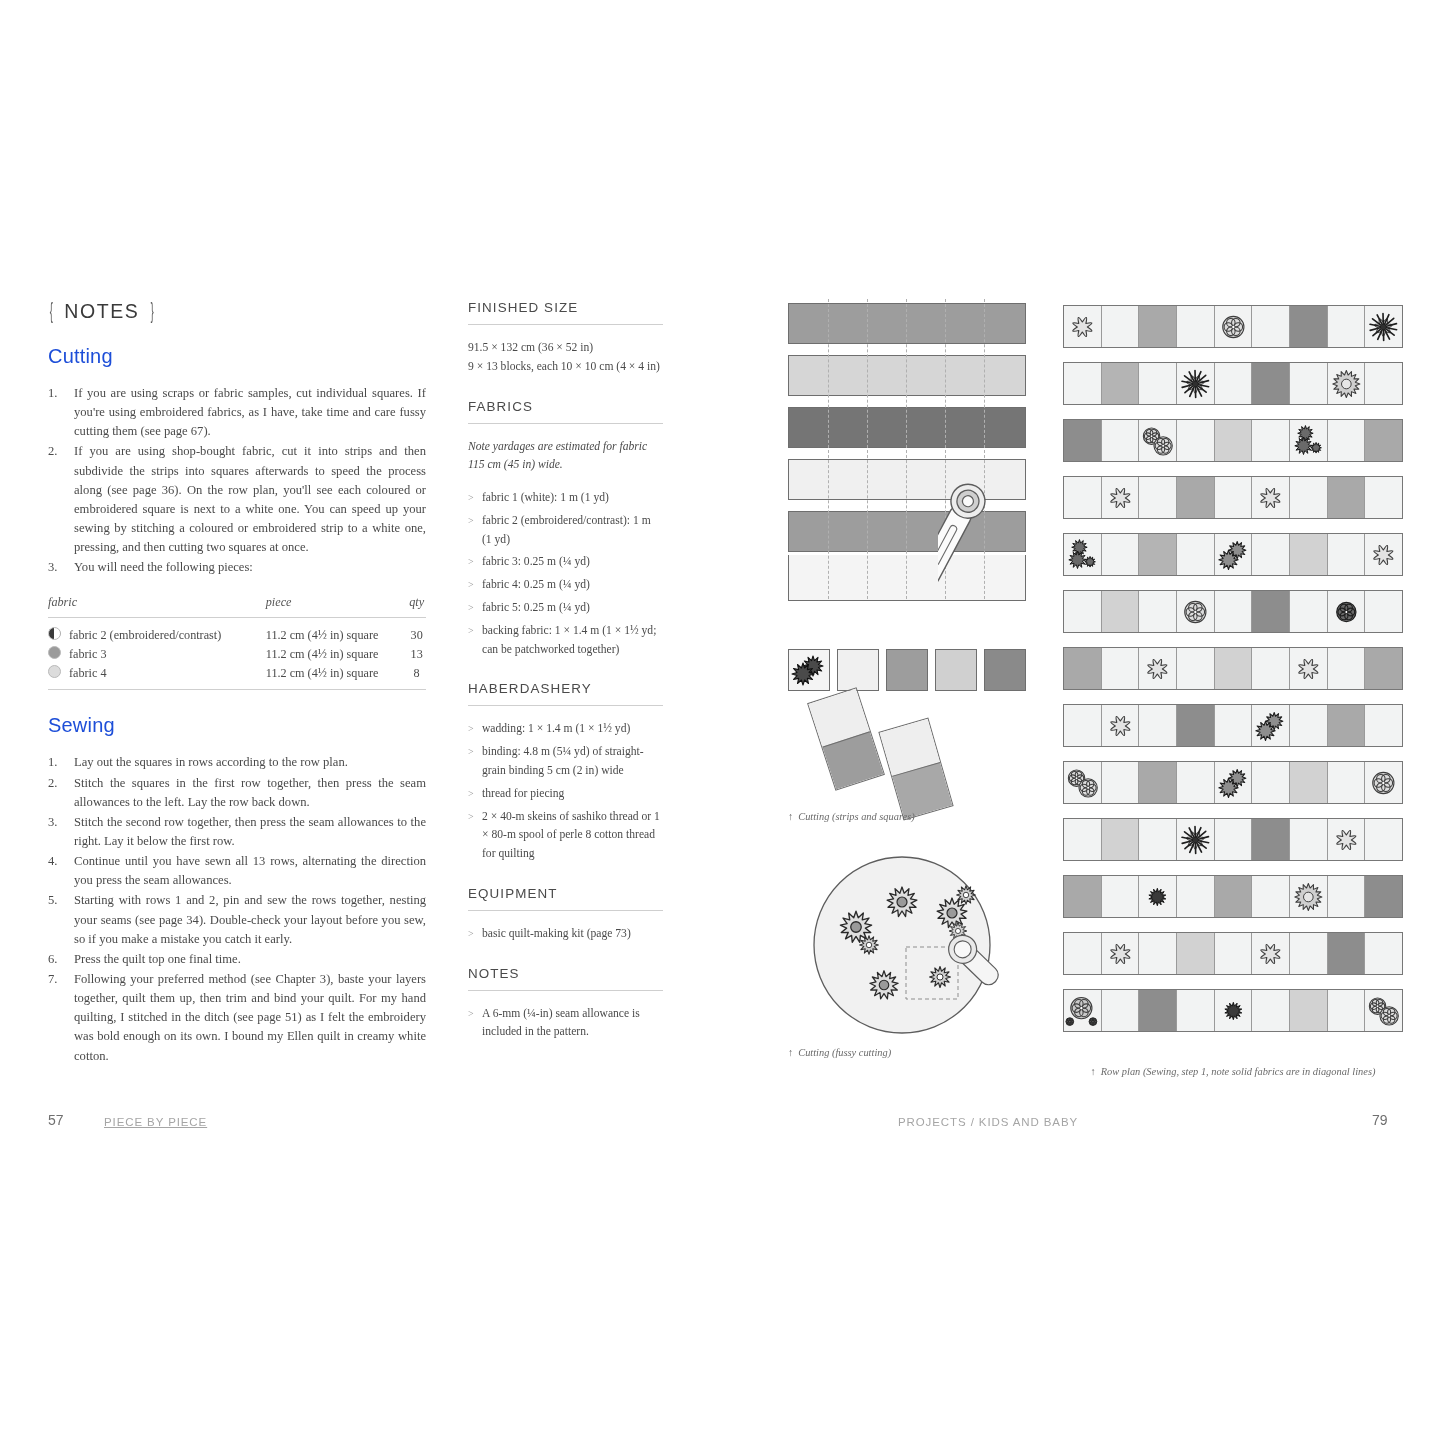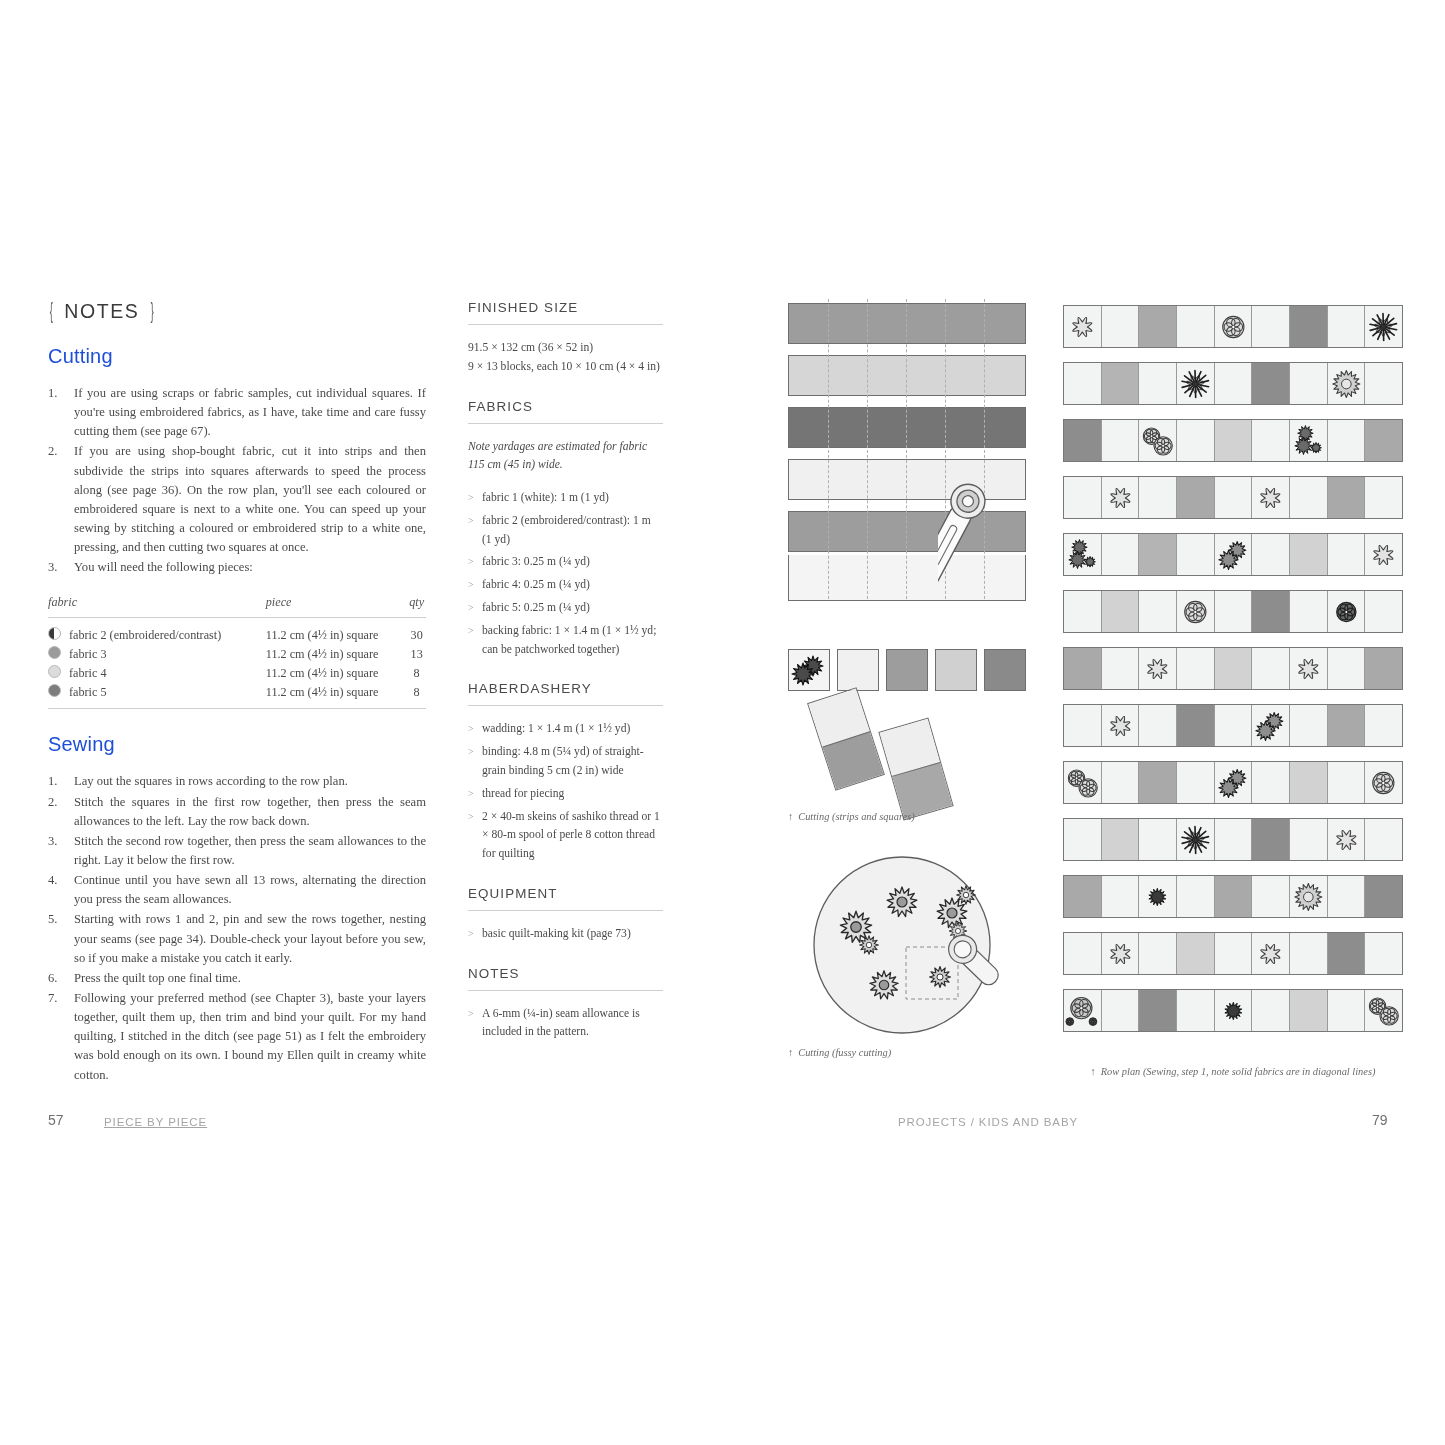--- a/index.html
+++ b/index.html
@@ -304,25 +304,20 @@
           <td>11.2 cm (4½ in) square</td>
           <td class="qty">30</td>
         </tr>
         <tr>
           <td><span class="swatch" style="background:#9b9b9b"></span><span>fabric 3</span></td>
           <td>11.2 cm (4½ in) square</td>
           <td class="qty">13</td>
         </tr>
         <tr>
           <td><span class="swatch" style="background:#dcdcdc"></span><span>fabric 4</span></td>
-          <td>11.2 cm (4½ in) square</td>
-          <td class="qty">8</td>
-        </tr>
-        <tr>
-          <td><span class="swatch" style="background:#7d7d7d"></span><span>fabric 5</span></td>
           <td>11.2 cm (4½ in) square</td>
           <td class="qty">8</td>
         </tr>
       </tbody>
     </table>
 
     <h3 class="sub">Sewing</h3>
 
     <ol class="steps">
       <li>

